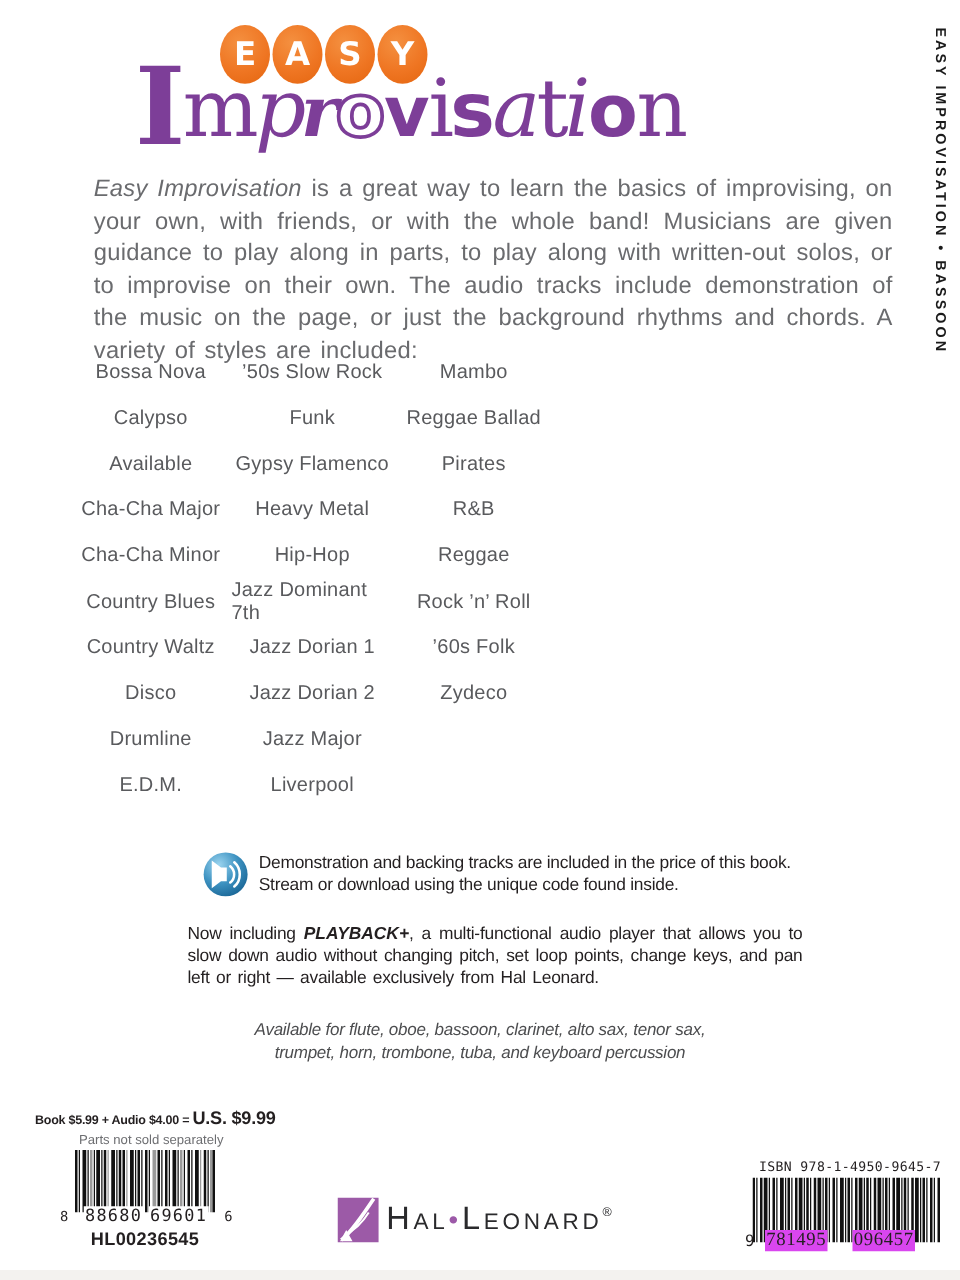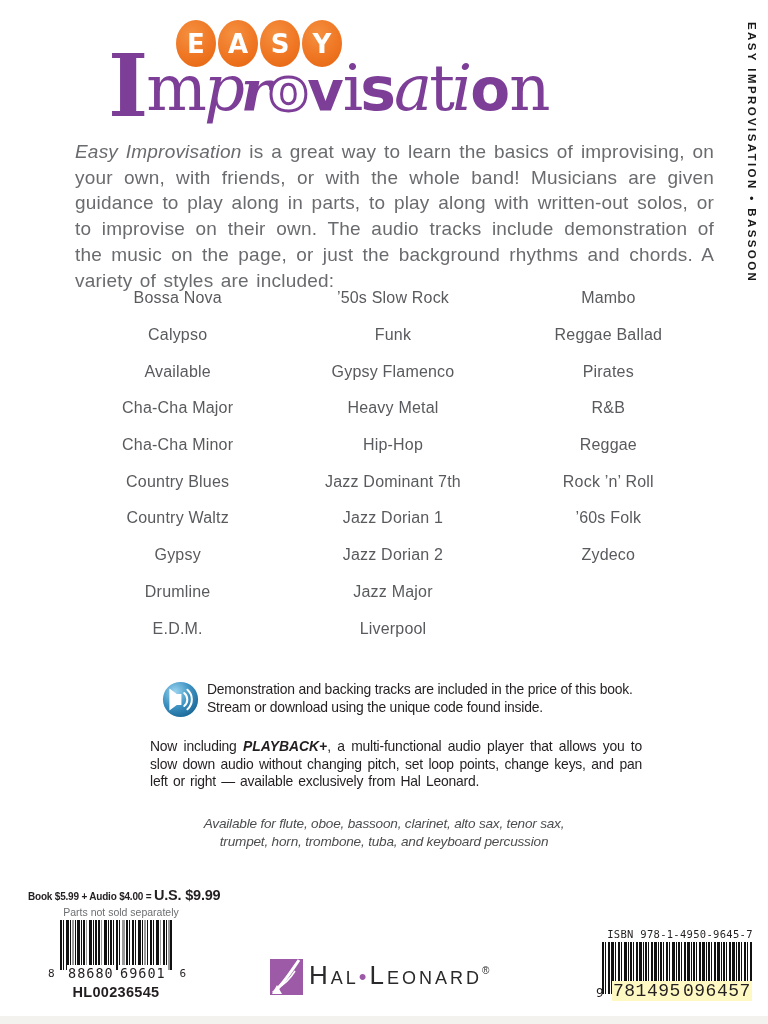--- a/index.html
+++ b/index.html
@@ -35,22 +35,22 @@
   
   .spine{position:absolute;top:22px;right:10px;writing-mode:vertical-rl;
     font-weight:bold;font-size:11.5px;letter-spacing:2.4px;color:#1a1a1a;white-space:nowrap;}
 
   
   .intro{position:absolute;left:75px;top:139px;width:639px;font-size:19px;line-height:25.7px;
     color:#6a6b6e;text-align:justify;letter-spacing:0.2px;word-spacing:2px;}
   .intro .lead{font-style:italic;}
 
   
-  .styles-grid{position:absolute;left:70px;top:280px;width:646px;display:grid;
-    grid-template-columns:1fr 1fr 1fr;grid-template-rows:repeat(10,36.7px);grid-auto-flow:column;}
+  .styles-grid{position:absolute;left:56px;top:280px;width:646px;display:grid;
+    grid-template-columns:1fr 1fr 1fr 1fr 1fr;grid-template-rows:repeat(10,36.7px);grid-auto-flow:column;}
   .style-cell{display:flex;align-items:center;justify-content:center;
     font-size:16px;color:#595a5d;letter-spacing:0.2px;}
 
   
   .audio-row{position:absolute;left:162px;top:681px;display:flex;gap:8px;align-items:flex-start;}
   .audio-row .txt{font-size:13.9px;line-height:17.6px;color:#231f20;letter-spacing:-0.2px;}
   .speaker{flex:0 0 auto;}
 
   
   .playback{position:absolute;left:150px;top:738px;width:492px;font-size:13.9px;line-height:17.6px;
@@ -85,22 +85,22 @@
   .hl-text{font-size:26px;font-variant:small-caps;letter-spacing:3px;color:#2a2a2c;line-height:36px;white-space:nowrap;}
   .hl-text .bullet{color:#9c59a8;font-size:22px;}
   .hl-text .reg{font-size:10px;vertical-align:10px;letter-spacing:0;}
 
   
   .isbn{position:absolute;left:600px;top:928px;width:160px;}
   .isbn .label{font-family:"DejaVu Sans Mono",monospace;font-size:10.5px;color:#231f20;
     letter-spacing:0.3px;text-align:center;white-space:nowrap;}
   .isbn .barwrap{position:relative;margin-top:2px;height:56px;}
   .isbn .d-left{position:absolute;left:-4px;bottom:-2px;font-family:"DejaVu Sans Mono",monospace;font-size:12.5px;color:#231f20;}
-  .isbn .grp{position:absolute;bottom:-3px;background:#fef9c3;font-family:Liberation Mono, monospace;
-    font-size:18px;color:#231f20;letter-spacing:0.5px;padding:0 1px;}
+  .isbn .grp{position:absolute;bottom:-3px;background:#d946ef;font-family:Liberation Serif, serif;
+    font-size:15px;color:#231f20;letter-spacing:0.5px;padding:0 1px;}
   .isbn .g1{left:12px;}
   .isbn .g2{left:82px;}
 
   .bottom-strip{position:absolute;left:0;bottom:0;width:768px;height:8px;background:#f3f2ef;}
 </style>
 </head>
 <body>
 
 <div class="page">
 
@@ -117,21 +117,21 @@
   <div class="intro"><span class="lead">Easy Improvisation</span><span> is a great way to learn the basics of improvising, on your own, with friends, or with the whole band!  Musicians are given guidance to play along in parts, to play along with written-out solos, or to improvise on their own. The audio tracks include demonstration of the music on the page, or just the background rhythms and chords. A variety of styles are included:</span></div>
 
   <div class="styles-grid">
       <div class="style-cell">Bossa Nova</div>
       <div class="style-cell">Calypso</div>
       <div class="style-cell">Available</div>
       <div class="style-cell">Cha-Cha Major</div>
       <div class="style-cell">Cha-Cha Minor</div>
       <div class="style-cell">Country Blues</div>
       <div class="style-cell">Country Waltz</div>
-      <div class="style-cell">Gypsy</div>
+      <div class="style-cell">Disco</div>
       <div class="style-cell">Drumline</div>
       <div class="style-cell">E.D.M.</div>
       <div class="style-cell">’50s Slow Rock</div>
       <div class="style-cell">Funk</div>
       <div class="style-cell">Gypsy Flamenco</div>
       <div class="style-cell">Heavy Metal</div>
       <div class="style-cell">Hip-Hop</div>
       <div class="style-cell">Jazz Dominant 7th</div>
       <div class="style-cell">Jazz Dorian 1</div>
       <div class="style-cell">Jazz Dorian 2</div>

